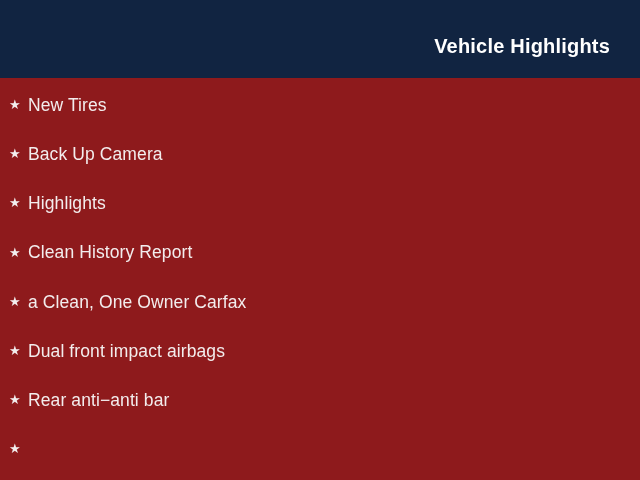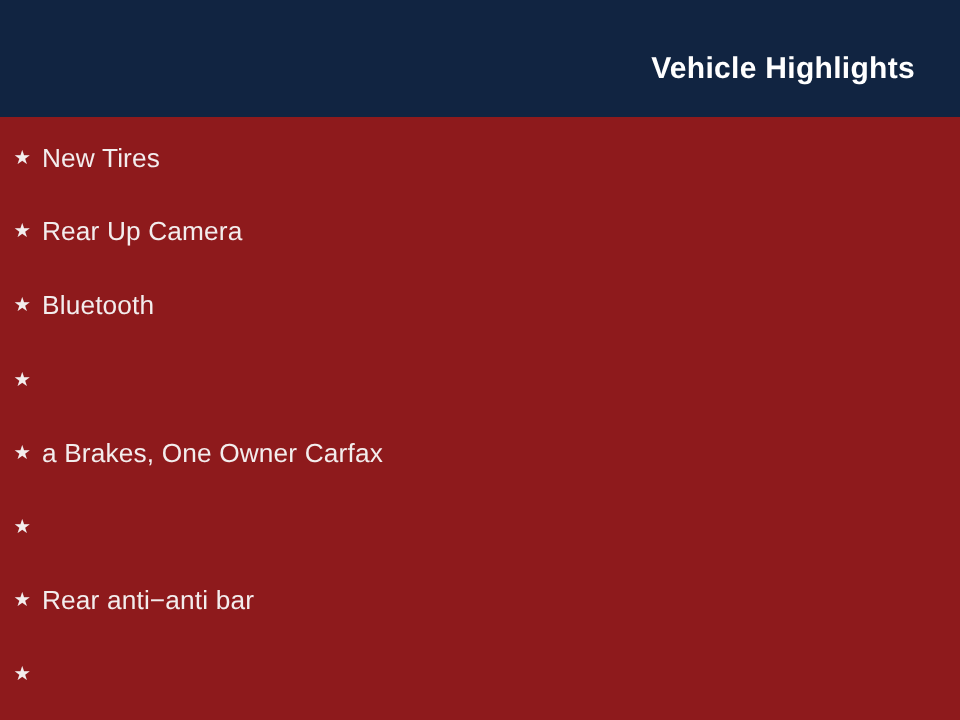--- a/index.html
+++ b/index.html
@@ -101,35 +101,37 @@
   </div>
 
   <div id="body-panel">
     <ul id="highlight-list">
       <li>
         <span class="bullet-star">★</span>
         <span class="item-label">New Tires</span>
       </li>
       <li>
         <span class="bullet-star">★</span>
-        <span class="item-label">Rear Up Camera</span>
+        <span class="item-label">Back Up Camera</span>
       </li>
       <li>
         <span class="bullet-star">★</span>
-        <span class="item-label">Bluetooth</span>
+        <span class="item-label">Highlights</span>
       </li>
       <li>
         <span class="bullet-star">★</span>
+        <span class="item-label">Clean History Report</span>
       </li>
       <li>
         <span class="bullet-star">★</span>
-        <span class="item-label">a Brakes, One Owner Carfax</span>
+        <span class="item-label">a Clean, One Owner Carfax</span>
       </li>
       <li>
         <span class="bullet-star">★</span>
+        <span class="item-label">Dual front impact airbags</span>
       </li>
       <li>
         <span class="bullet-star">★</span>
         <span class="item-label">Rear anti−anti bar</span>
       </li>
       <li>
         <span class="bullet-star">★</span>
       </li>
     </ul>
   </div>

